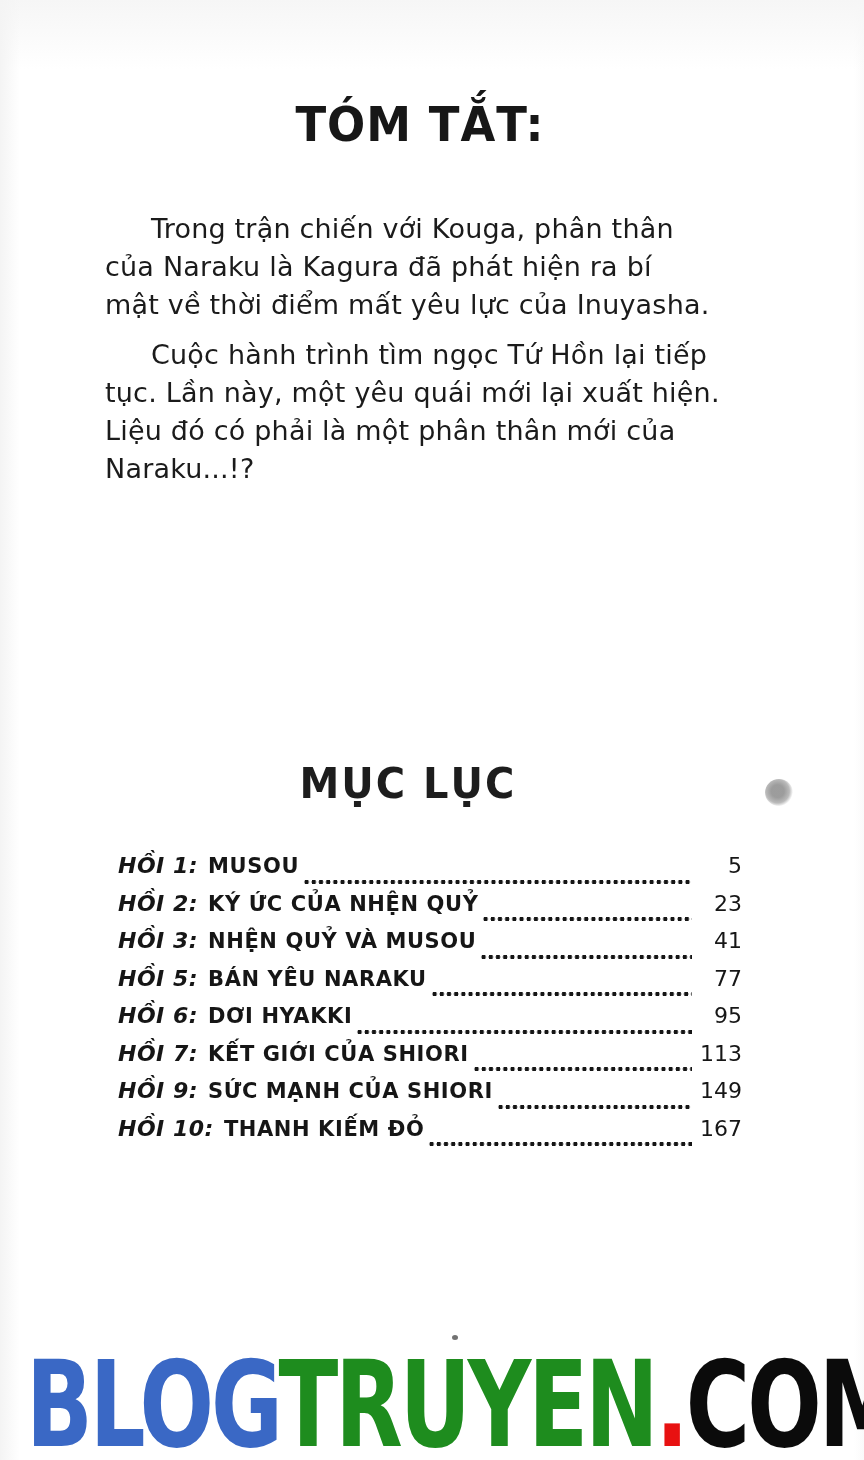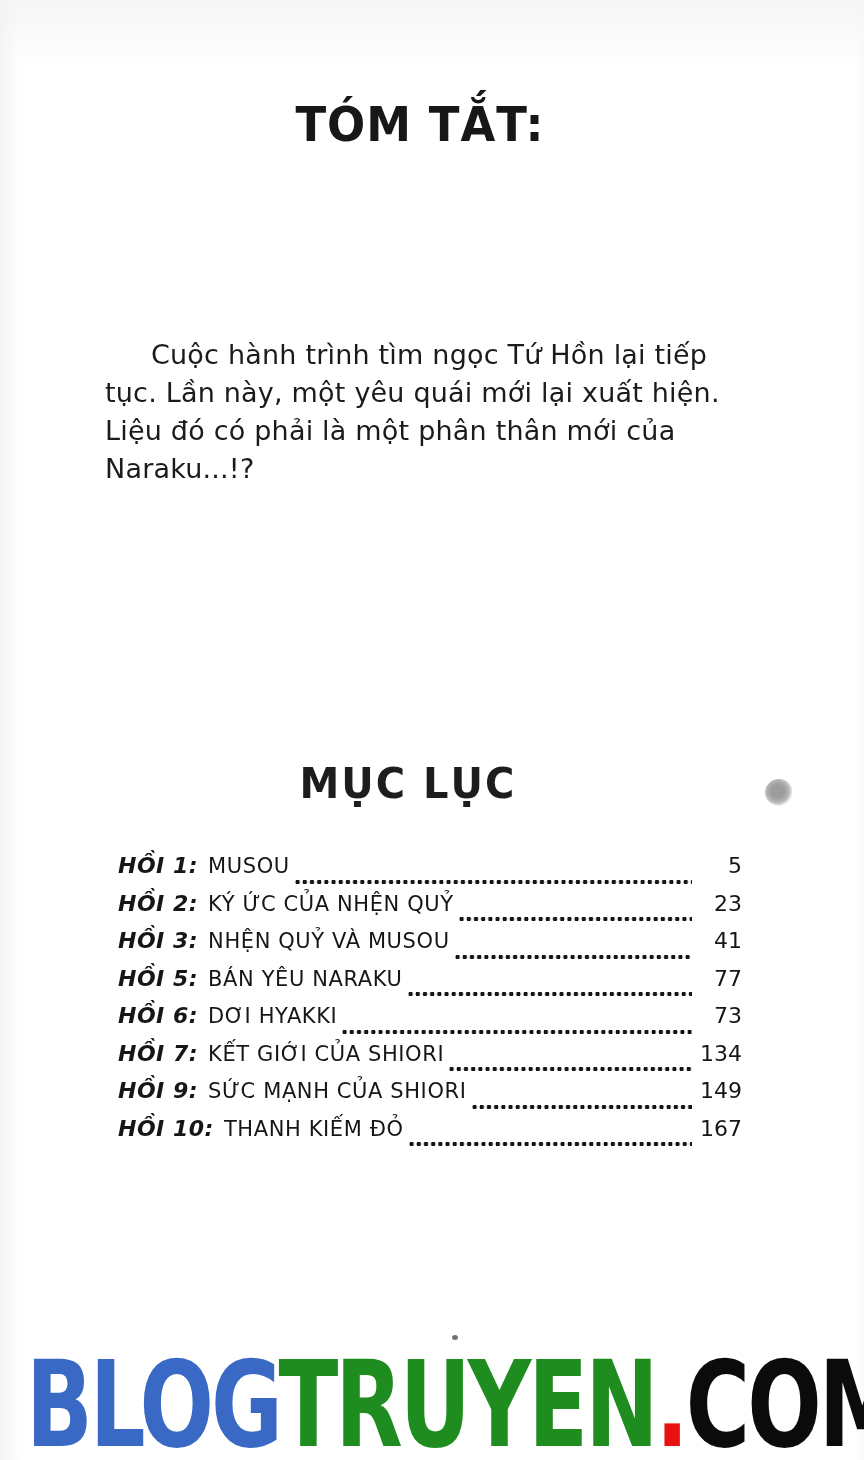--- a/index.html
+++ b/index.html
@@ -96,21 +96,21 @@
   .toc-chapter {
     font-weight: bold;
     font-style: italic;
     font-size: 22px;
     white-space: nowrap;
     margin-right: 10px;
     letter-spacing: 0.5px;
   }
   .toc-chapter-title {
     white-space: nowrap;
-    font-weight: 400;
+    font-weight: 700;
     letter-spacing: 0.6px;
   }
   .toc-dots {
     flex: 1;
     align-self: flex-end;
     height: 6px;
     margin: 0 6px 6px 4px;
     background-image: radial-gradient(circle, #151515 2.1px, rgba(0,0,0,0) 2.4px);
     background-size: 7.2px 6px;
     background-repeat: repeat-x;
@@ -139,20 +139,23 @@
   .wm-red   { color: #E81111; }
   .wm-black { color: #0b0b0b; }
 </style>
 </head>
 <body>
 
 <div class="page">
 
   <div class="summary-title">TÓM TẮT:</div>
 
+  <div class="para para1">Trong trận chiến với Kouga, phân thân
+của Naraku là Kagura đã phát hiện ra bí
+mật về thời điểm mất yêu lực của Inuyasha.</div>
   <div class="para para2">Cuộc hành trình tìm ngọc Tứ Hồn lại tiếp
 tục. Lần này, một yêu quái mới lại xuất hiện.
 Liệu đó có phải là một phân thân mới của
 Naraku...!?</div>
 
   <div class="toc-title">MỤC LỤC</div>
 
   <div class="artifact-dot"></div>
 
   <div class="toc">
@@ -177,27 +180,27 @@
     <div class="toc-row">
       <span class="toc-chapter">HỒI 5:</span>
       <span class="toc-chapter-title">BÁN YÊU NARAKU</span>
       <span class="toc-dots"></span>
       <span class="toc-page">77</span>
     </div>
     <div class="toc-row">
       <span class="toc-chapter">HỒI 6:</span>
       <span class="toc-chapter-title">DƠI HYAKKI</span>
       <span class="toc-dots"></span>
-      <span class="toc-page">73</span>
+      <span class="toc-page">95</span>
     </div>
     <div class="toc-row">
       <span class="toc-chapter">HỒI 7:</span>
       <span class="toc-chapter-title">KẾT GIỚI CỦA SHIORI</span>
       <span class="toc-dots"></span>
-      <span class="toc-page">134</span>
+      <span class="toc-page">113</span>
     </div>
     <div class="toc-row">
       <span class="toc-chapter">HỒI 9:</span>
       <span class="toc-chapter-title">SỨC MẠNH CỦA SHIORI</span>
       <span class="toc-dots"></span>
       <span class="toc-page">149</span>
     </div>
     <div class="toc-row">
       <span class="toc-chapter">HỒI 10:</span>
       <span class="toc-chapter-title">THANH KIẾM ĐỎ</span>

